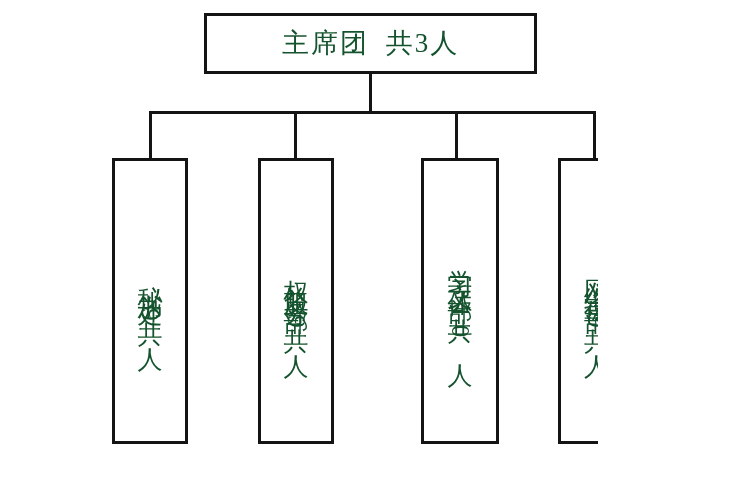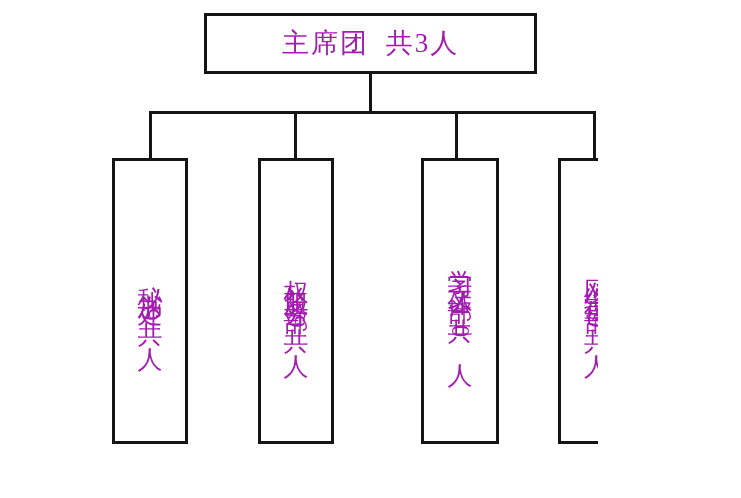--- a/index.html
+++ b/index.html
@@ -6,21 +6,21 @@
     margin: 0;
     padding: 0;
     background: #ffffff;
   }
   .canvas {
     position: relative;
     width: 598px;
     height: 498px;
     background: #ffffff;
     font-family: "Liberation Serif", "DejaVu Serif", serif;
-    color: #a21caf;
+    color: #14532d;
     overflow: hidden;
   }
   
   .org-box {
     position: absolute;
     box-sizing: border-box;
     border: 3px solid #141414;
     background: #ffffff;
     display: flex;
     align-items: center;

